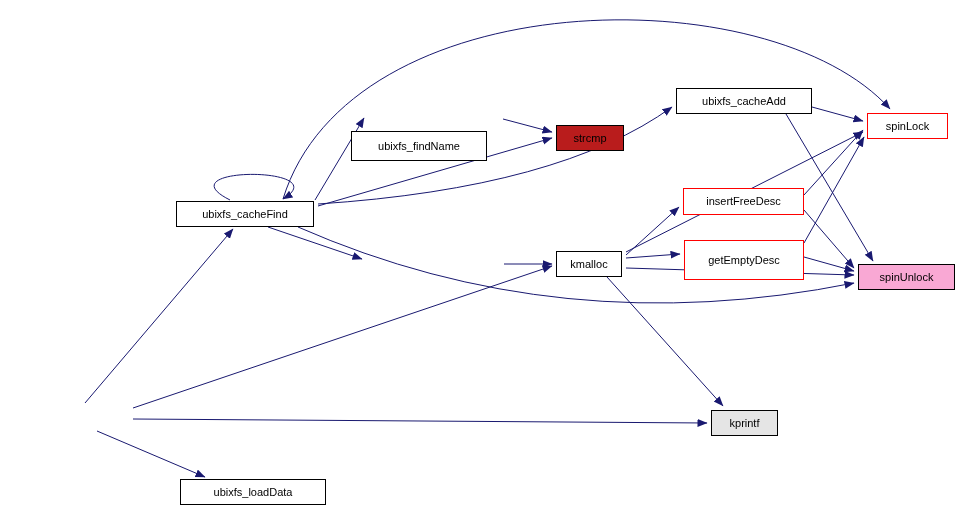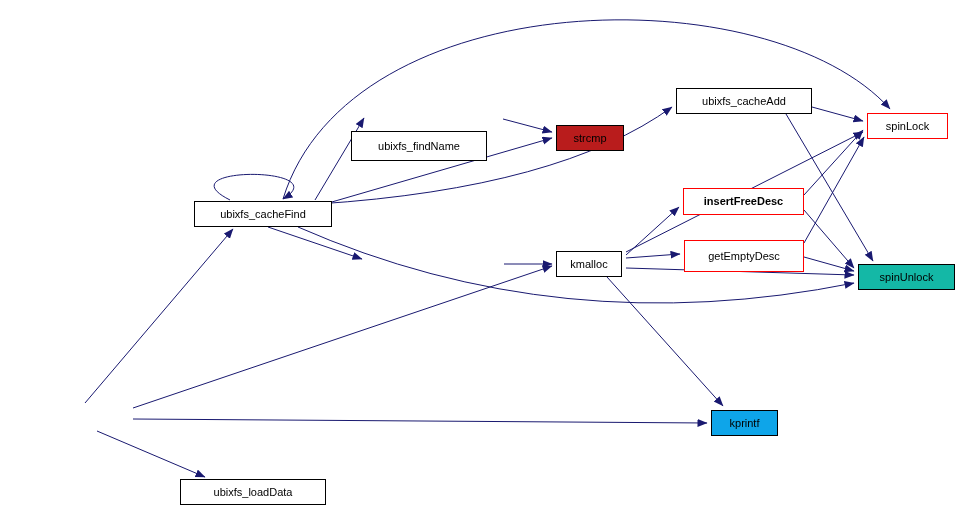--- a/index.html
+++ b/index.html
@@ -72,24 +72,24 @@
         <path d="M 626,252 L 863,132" class="edge" marker-end="url(#arrowhead)" stroke="#191970"></path>
         <path d="M 626,268 L 854,275" class="edge" marker-end="url(#arrowhead)" stroke="#191970"></path>
         <path d="M 607,277 L 723,406" class="edge" marker-end="url(#arrowhead)" stroke="#191970"></path>
         <path d="M 804,195 L 863,130" class="edge" marker-end="url(#arrowhead)" stroke="#191970"></path>
         <path d="M 804,210 L 854,268" class="edge" marker-end="url(#arrowhead)" stroke="#191970"></path>
         <path d="M 804,243 L 864,137" class="edge" marker-end="url(#arrowhead)" stroke="#191970"></path>
         <path d="M 804,257 L 854,271" class="edge" marker-end="url(#arrowhead)" stroke="#191970"></path>
       </g>
   </svg>
 
-    <div class="node" style="left: 194px; top: 201px; width: 138px; height: 26px; border-color: rgb(0, 0, 0); background: rgb(255, 255, 255); color: rgb(0, 0, 0);">ubixfs_cacheFind</div>
+    <div class="node" style="left: 176px; top: 201px; width: 138px; height: 26px; border-color: rgb(0, 0, 0); background: rgb(255, 255, 255); color: rgb(0, 0, 0);">ubixfs_cacheFind</div>
     <div class="node" style="left: 351px; top: 100px; width: 136px; height: 30px; border-color: rgb(0, 0, 0); background: rgb(255, 255, 255); color: rgb(0, 0, 0); margin-top: 31px;">ubixfs_findName</div>
     <div class="node" style="left: 556px; top: 125px; width: 68px; height: 26px; border-color: rgb(0, 0, 0); background: #b91c1c; color: rgb(0, 0, 0);">strcmp</div>
     <div class="node" style="left: 676px; top: 88px; width: 136px; height: 26px; border-color: rgb(0, 0, 0); background: rgb(255, 255, 255); color: rgb(0, 0, 0);">ubixfs_cacheAdd</div>
     <div class="node" style="left: 867px; top: 113px; width: 81px; height: 26px; border-color: rgb(255, 0, 0); background: rgb(255, 255, 255); color: rgb(0, 0, 0);">spinLock</div>
-    <div class="node" style="left: 683px; top: 188px; width: 121px; height: 27px; border-color: rgb(255, 0, 0); background: rgb(255, 255, 255); color: rgb(0, 0, 0); font-weight: bold;">insertFreeDesc</div>
+    <div class="node" style="left: 683px; top: 188px; width: 121px; height: 27px; border-color: rgb(255, 0, 0); background: rgb(255, 255, 255); color: rgb(0, 0, 0);">insertFreeDesc</div>
     <div class="node" style="left: 556px; top: 251px; width: 66px; height: 26px; border-color: rgb(0, 0, 0); background: rgb(255, 255, 255); color: rgb(0, 0, 0);">kmalloc</div>
-    <div class="node" style="left: 684px; top: 240px; width: 120px; height: 32px; border-color: rgb(255, 0, 0); background: rgb(255, 255, 255); color: rgb(0, 0, 0); text-align: center;">getEmptyDesc</div>
-    <div class="node" style="left: 858px; top: 264px; width: 97px; height: 26px; border-color: rgb(0, 0, 0); background: #14b8a6; color: rgb(0, 0, 0);">spinUnlock</div>
-    <div class="node" style="left: 711px; top: 410px; width: 67px; height: 26px; border-color: rgb(0, 0, 0); background: #0ea5e9; color: rgb(0, 0, 0);">kprintf</div>
+    <div class="node" style="left: 684px; top: 240px; width: 120px; height: 40px; border-color: rgb(255, 0, 0); background: rgb(255, 255, 255); color: rgb(0, 0, 0); text-align: center;">getEmptyDesc</div>
+    <div class="node" style="left: 858px; top: 264px; width: 97px; height: 26px; border-color: rgb(0, 0, 0); background: #f9a8d4; color: rgb(0, 0, 0);">spinUnlock</div>
+    <div class="node" style="left: 711px; top: 410px; width: 67px; height: 26px; border-color: rgb(0, 0, 0); background: #e5e5e5; color: rgb(0, 0, 0);">kprintf</div>
     <div class="node" style="left: 180px; top: 479px; width: 146px; height: 26px; border-color: rgb(0, 0, 0); background: rgb(255, 255, 255); color: rgb(0, 0, 0);">ubixfs_loadData</div>
   </div>
 
 </body></html>

